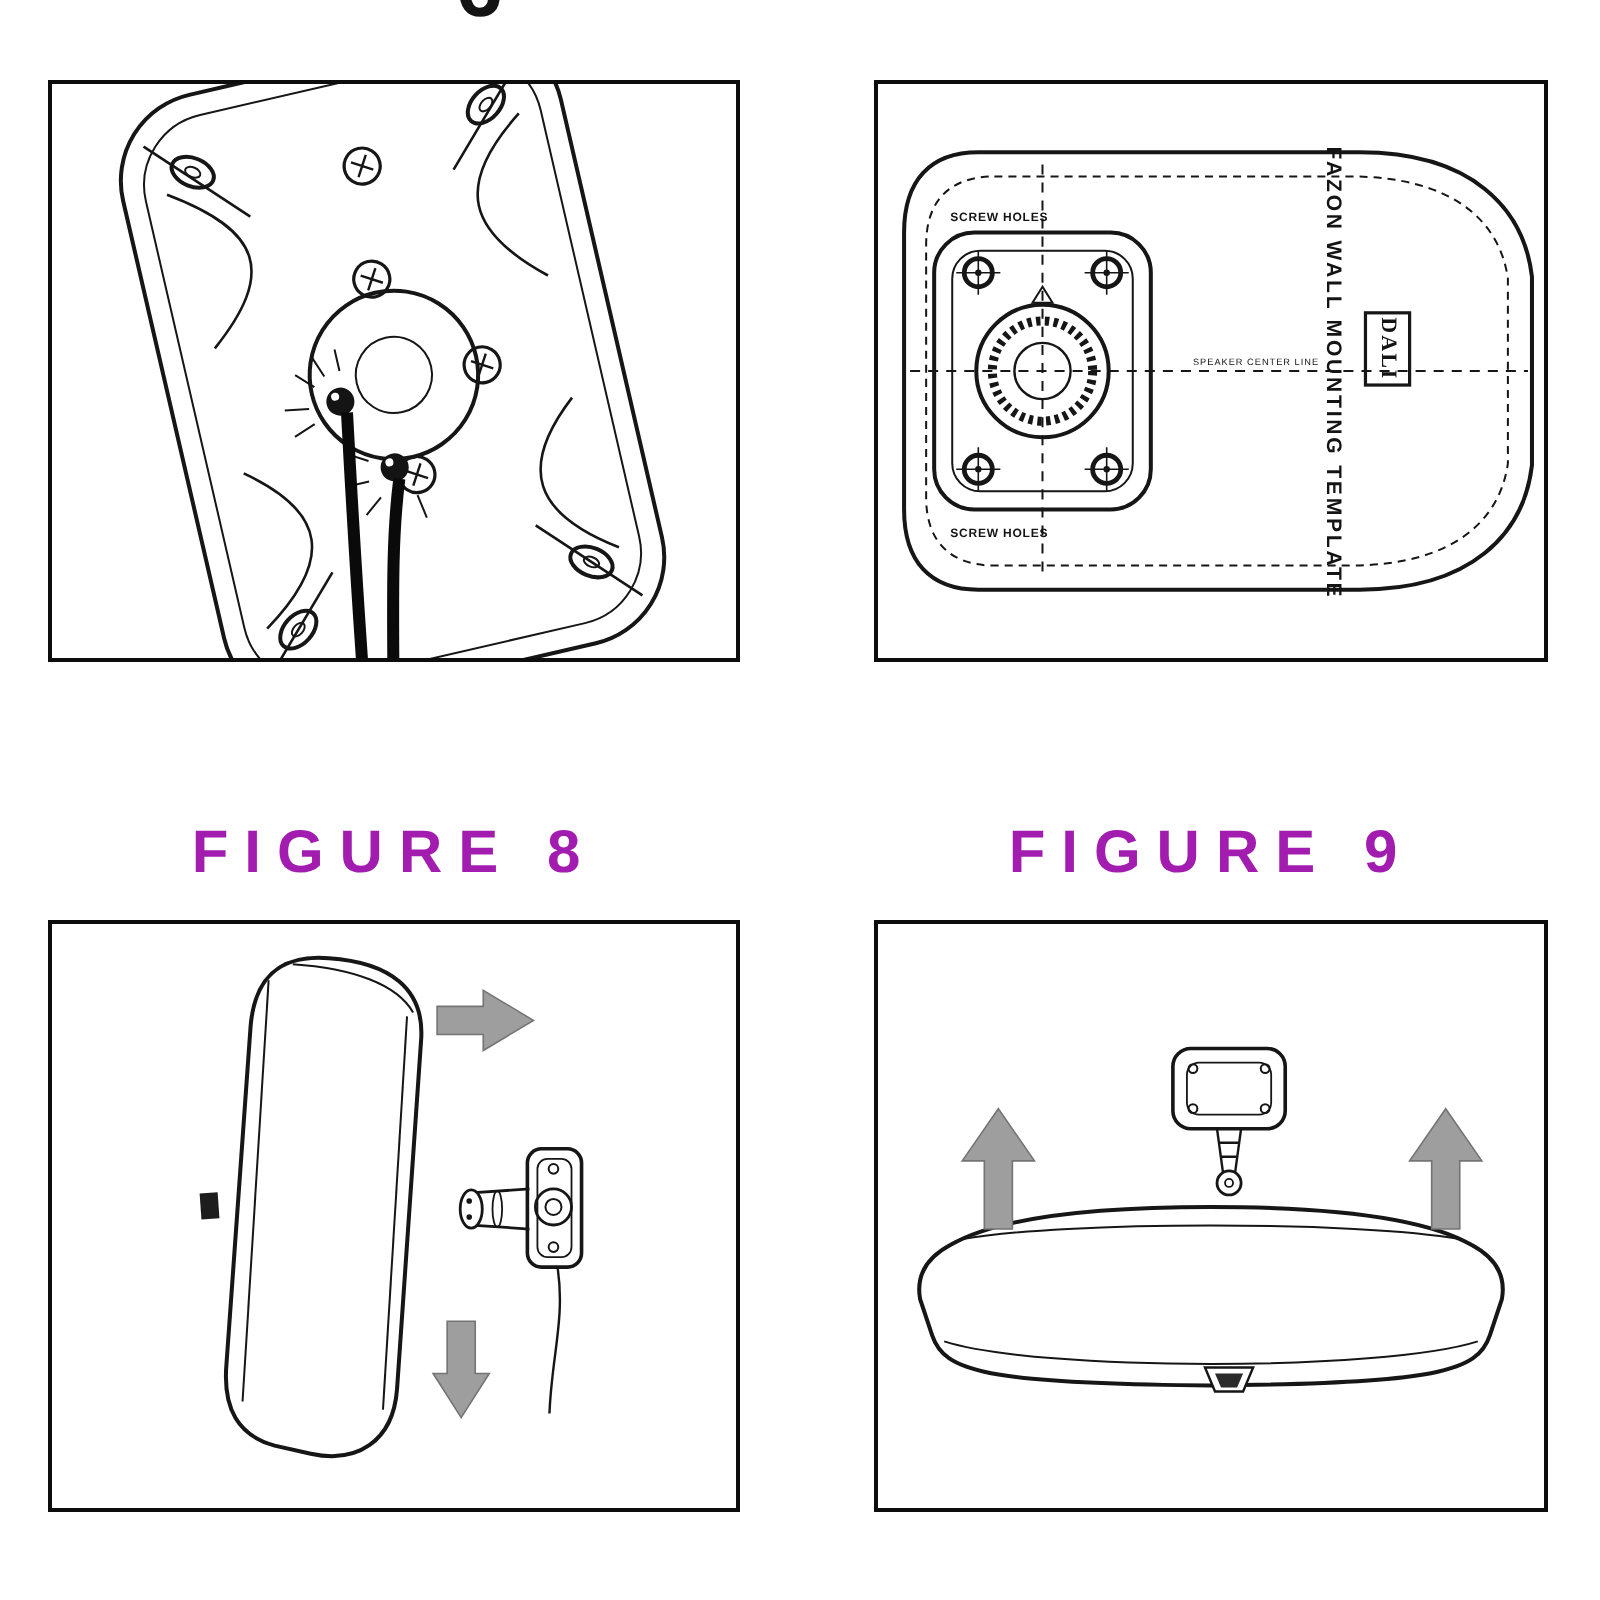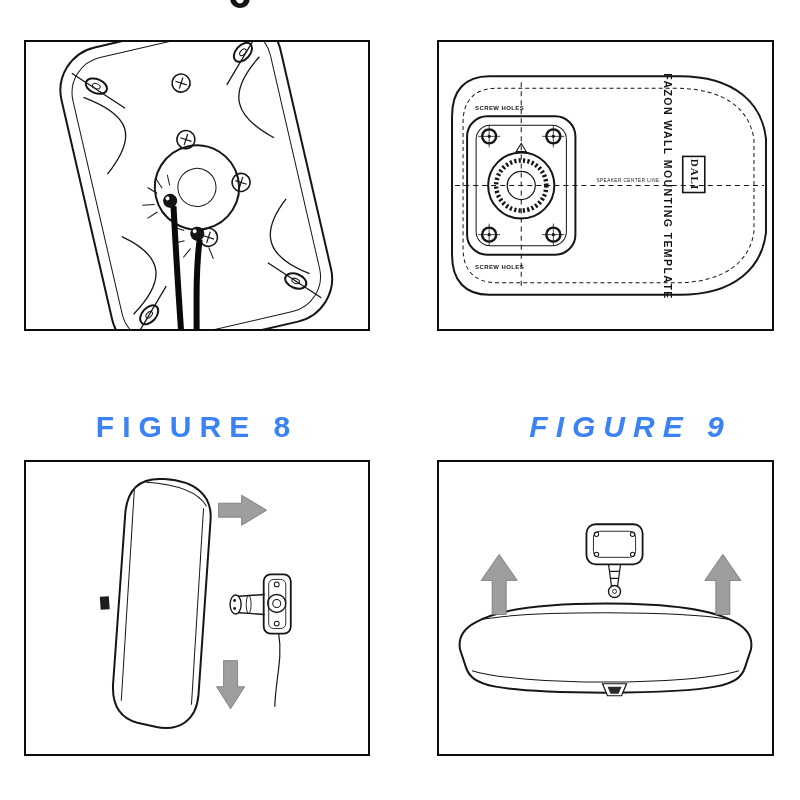--- a/index.html
+++ b/index.html
@@ -9,24 +9,24 @@
 
   .panel { position:absolute; border:2.5px solid #0d0d0d; background:#fff; }
   #panel-rear     { left:24px;  top:40px;  width:346px; height:291px; }
   #panel-template { left:437px; top:40px;  width:337px; height:291px; }
   #panel-side     { left:24px;  top:460px; width:346px; height:296px; }
   #panel-bottom   { left:437px; top:460px; width:337px; height:296px; }
 
   .caption {
     position:absolute; top:404px; height:46px;
     display:flex; align-items:center; justify-content:center;
-    font-weight:bold; font-size:30px; letter-spacing:8px; color:#3b82f6;
+    font-weight:bold; font-size:30px; letter-spacing:8px; color:#a21caf;
   }
   #caption-8 { left:24px;  width:346px; }
-  #caption-9 { left:462px; width:337px;font-style:italic; }
+  #caption-9 { left:437px; width:337px; }
 
   .crop { position:absolute; left:222px; top:0; width:36px; height:17px; overflow:hidden; }
   .crop span { position:absolute; left:6px; top:-30px; font-size:42px; font-weight:bold; color:#141414; }
 
   svg { display:block; width:100%; height:100%; }
   text { font-family:"Liberation Sans", sans-serif; fill:#141414; }
   .serif { font-family:"Liberation Serif", serif; }
 </style>
 </head>
 <body>

